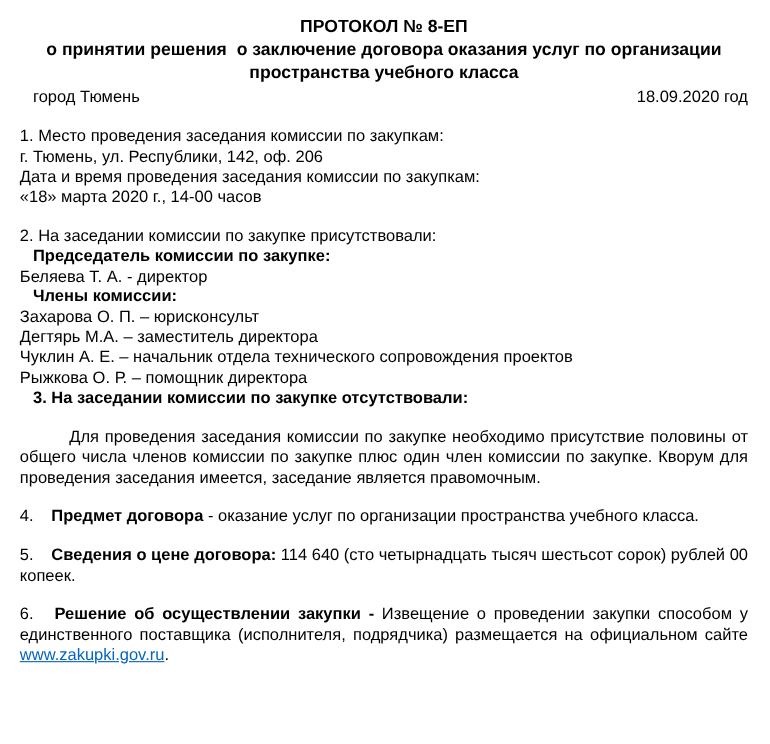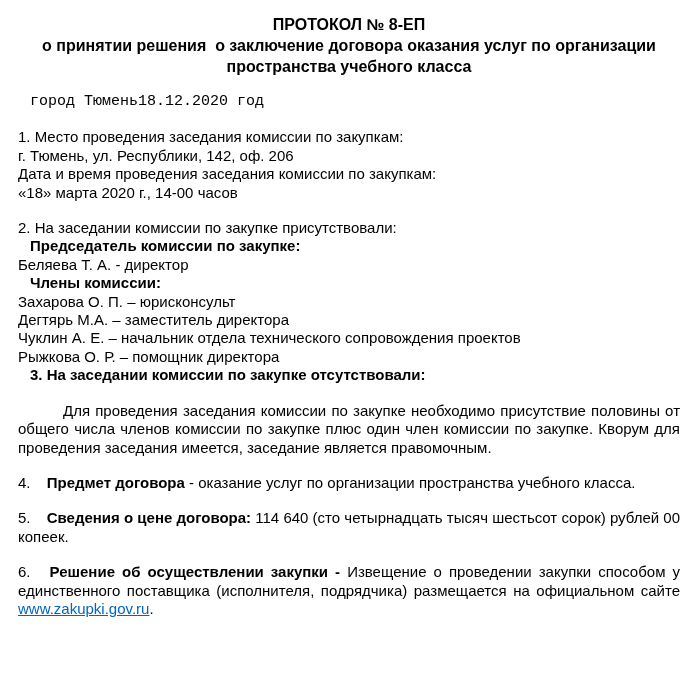--- a/index.html
+++ b/index.html
@@ -23,22 +23,22 @@
   }
   .title-block { text-align: center; }
   .title-line {
     font-weight: bold;
     font-size: 16px;
     line-height: 21px;
     white-space: pre-wrap;
   }
   .city-row {
     display: flex;
-    margin-top: 16px;
-    font-family: Liberation Mono, monospace;
+    justify-content: space-between;
+    margin-top: 3px;
   }
   .city { padding-left: 12px; }
   p.block { margin: 17px 0 0 0; }
   .j { text-align: justify; }
   .quorum { text-indent: 45px; }
   .b { font-weight: bold; margin-left: 12px; }
   .line { display: block; }
   a.doc-link {
     color: var(--link-color, #0563c1);
     text-decoration: underline;
@@ -51,21 +51,21 @@
 <div class="doc">
 
   <div class="title-block">
     <div class="title-line">ПРОТОКОЛ № 8-ЕП</div>
     <div class="title-line">о принятии решения  о заключение договора оказания услуг по организации</div>
     <div class="title-line">пространства учебного класса</div>
   </div>
 
   <div class="city-row">
     <span class="city">город Тюмень</span>
-    <span>18.12.2020 год</span>
+    <span>18.09.2020 год</span>
   </div>
 
   <p class="block">
     <span class="line">1. Место проведения заседания комиссии по закупкам:</span>
     <span class="line">г. Тюмень, ул. Республики, 142, оф. 206</span>
     <span class="line">Дата и время проведения заседания комиссии по закупкам:</span>
     <span class="line">«18» марта 2020 г., 14-00 часов</span>
   </p>
 
   <p class="block">

